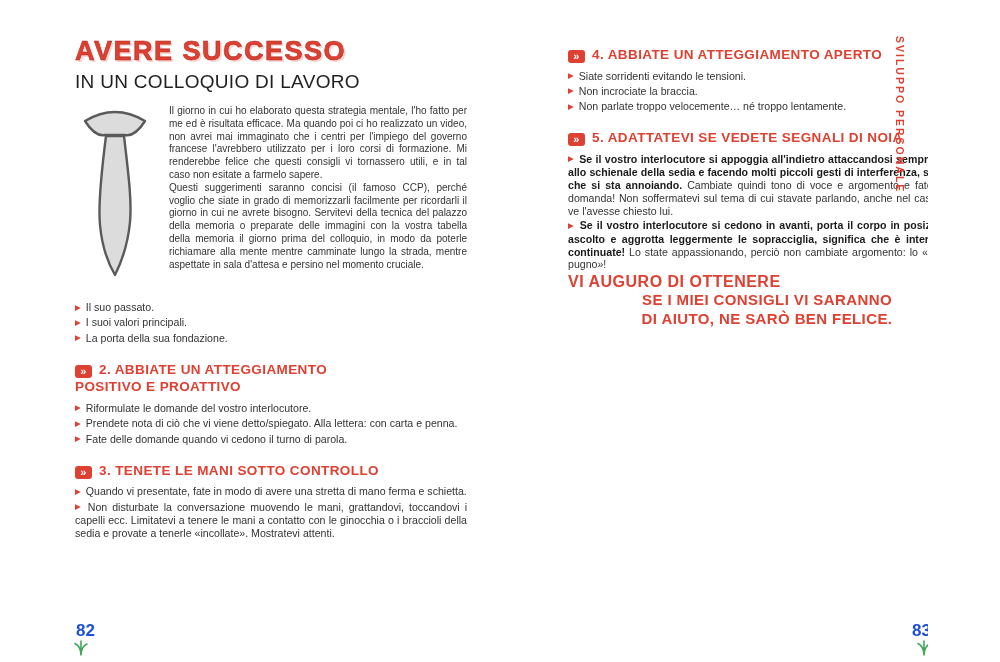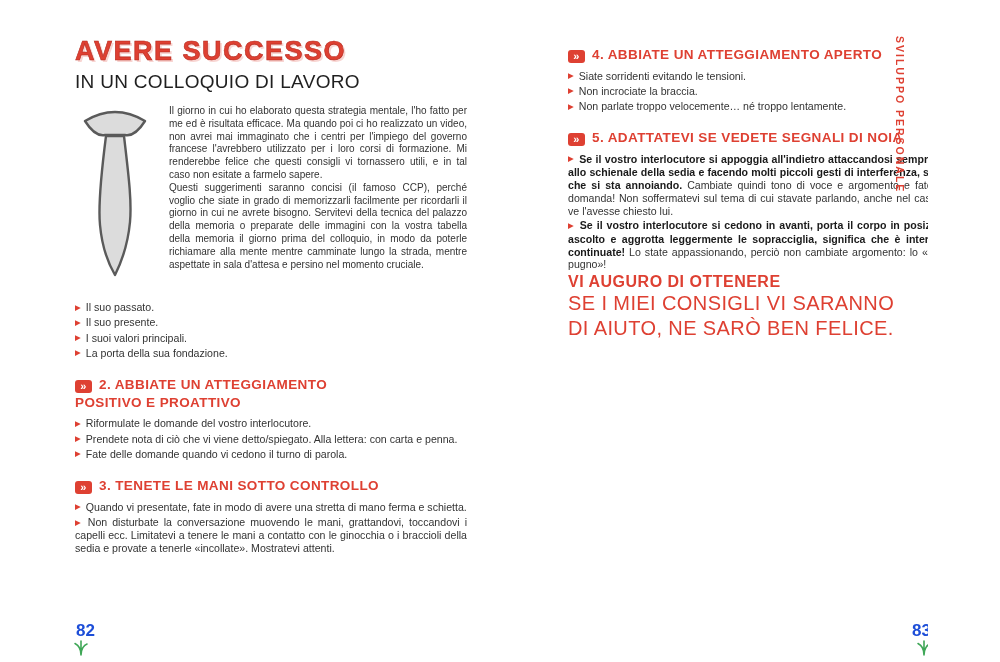--- a/index.html
+++ b/index.html
@@ -27,21 +27,21 @@
           font-size:11px;line-height:1;margin-right:7px;vertical-align:-1px;font-weight:bold;
           -webkit-text-stroke:0;text-shadow:none;}
   .bullet{margin:0 0 2px;font-size:10.6px;line-height:12.8px;color:#333;text-align:justify;}
   .marker{color:#de4032;font-size:7.5px;margin-right:5px;vertical-align:1.5px;}
   .bullet .bold{font-weight:bold;color:#1a1a1a;}
 
   .closing{margin-top:0;color:#de4032;}
   .c1{margin:0;font-size:16px;font-weight:bold;letter-spacing:0.5px;}
   .c2{margin:2px 0 4px;font-size:21px;font-weight:bold;letter-spacing:1px;
       -webkit-text-stroke:0.5px #b5291e;text-shadow:1.5px 1.5px 0 rgba(222,64,50,0.22);}
-  .c3{margin:0;font-size:20px;font-weight:normal;line-height:1.25;letter-spacing:0.4px;}
+  .c3{margin:0;font-size:15px;font-weight:bold;line-height:1.25;letter-spacing:0.4px;text-align:center;}
 
   .sidebar-label{position:absolute;top:36px;right:22px;writing-mode:vertical-rl;
                  font-size:10.5px;font-weight:bold;color:#de4032;letter-spacing:2px;}
 
   .pagenum{position:absolute;font-size:17px;font-weight:bold;color:#1d4ed8;}
   .pn-left{left:76px;top:621px;}
   .pn-right{left:912px;top:621px;}
 
   .sprout{position:absolute;line-height:0;}
   .sp-bl{left:74px;top:639px;}
@@ -65,21 +65,20 @@
         </svg>
       </span>
       <div class="intro-text">
         <p>Il giorno in cui ho elaborato questa strategia mentale, l'ho fatto per me ed è risultata efficace. Ma quando poi ci ho realizzato un video, non avrei mai immaginato che i centri per l'impiego del governo francese l'avrebbero utilizzato per i loro corsi di formazione. Mi renderebbe felice che questi consigli vi tornassero utili, e in tal caso non esitate a farmelo sapere.</p>
         <p>Questi suggerimenti saranno concisi (il famoso CCP), perché voglio che siate in grado di memorizzarli facilmente per ricordarli il giorno in cui ne avrete bisogno. Servitevi della tecnica del palazzo della memoria o preparate delle immagini con la vostra tabella della memoria il giorno prima del colloquio, in modo da poterle richiamare alla mente mentre camminate lungo la strada, mentre aspettate in sala d'attesa e persino nel momento cruciale.</p>
       </div>
     </div>
 
     <div class="section">
       <p class="bullet"><span class="marker">▶</span><span>Il suo passato.</span></p>
-      <p class="bullet"><span class="marker">▶</span><span>Il suo presente.</span></p>
       <p class="bullet"><span class="marker">▶</span><span>I suoi valori principali.</span></p>
       <p class="bullet"><span class="marker">▶</span><span>La porta della sua fondazione.</span></p>
     </div>
 
     <div class="section">
       <h3 class="heading narrow"><span class="h-icon">»</span><span>2. ABBIATE UN ATTEGGIAMENTO POSITIVO E PROATTIVO</span></h3>
       <p class="bullet"><span class="marker">▶</span><span>Riformulate le domande del vostro interlocutore.</span></p>
       <p class="bullet"><span class="marker">▶</span><span>Prendete nota di ciò che vi viene detto/spiegato. Alla lettera: con carta e penna.</span></p>
       <p class="bullet"><span class="marker">▶</span><span>Fate delle domande quando vi cedono il turno di parola.</span></p>
     </div>

